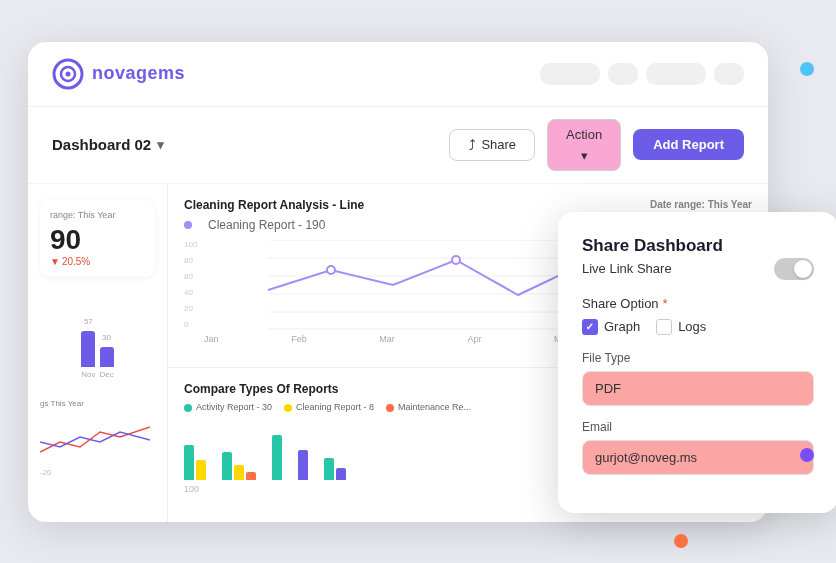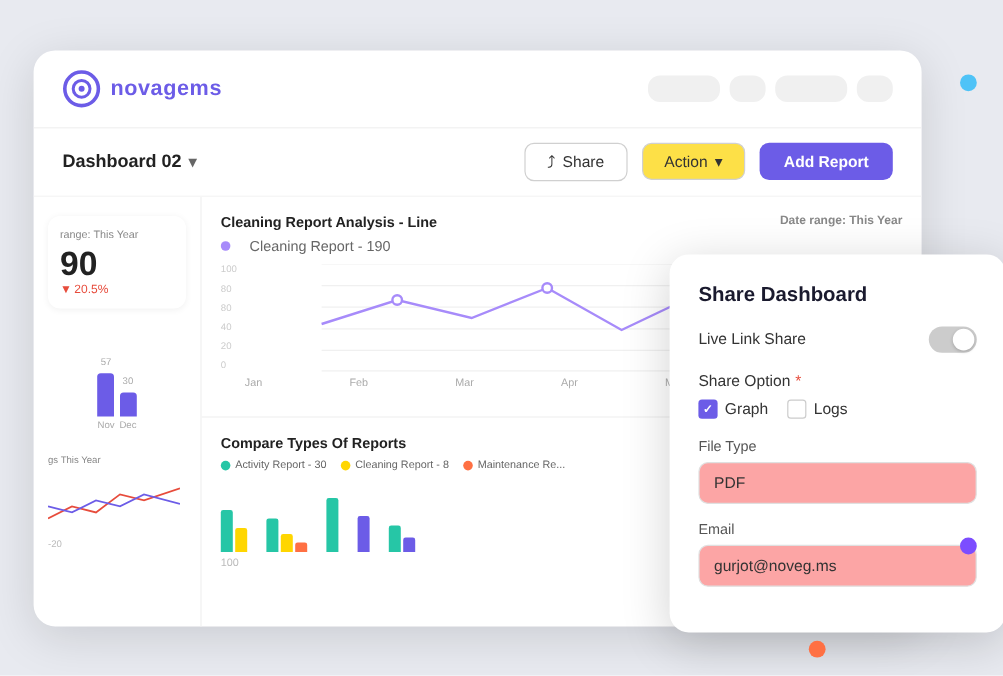--- a/index.html
+++ b/index.html
@@ -119,25 +119,26 @@
       cursor: pointer;
     }
 
     .btn-action {
       display: flex;
       align-items: center;
       gap: 6px;
       padding: 7px 18px;
       border: 1.5px solid #d0d0d0;
       border-radius: 8px;
-      background: #fde047;
+      background: #f9a8d4;
       font-size: 13px;
       font-weight: 500;
       color: #333;
       cursor: pointer;
+      flex-direction: column;
     }
 
     .btn-add-report {
       padding: 8px 20px;
       background: #6c5ce7;
       color: #fff;
       border: none;
       border-radius: 8px;
       font-size: 13px;
       font-weight: 600;
@@ -335,21 +336,21 @@
       border-radius: 16px;
       box-shadow: 0 8px 40px rgba(0,0,0,0.18);
       padding: 24px;
       z-index: 10;
     }
 
     .overlay-title {
       font-size: 17px;
       font-weight: 700;
       color: #1a1a2e;
-      margin-bottom: 16px;
+      margin-bottom: 2px;
     }
 
     .form-row {
       display: flex;
       align-items: center;
       justify-content: space-between;
       margin-bottom: 16px;
     }
 
     .form-label {

